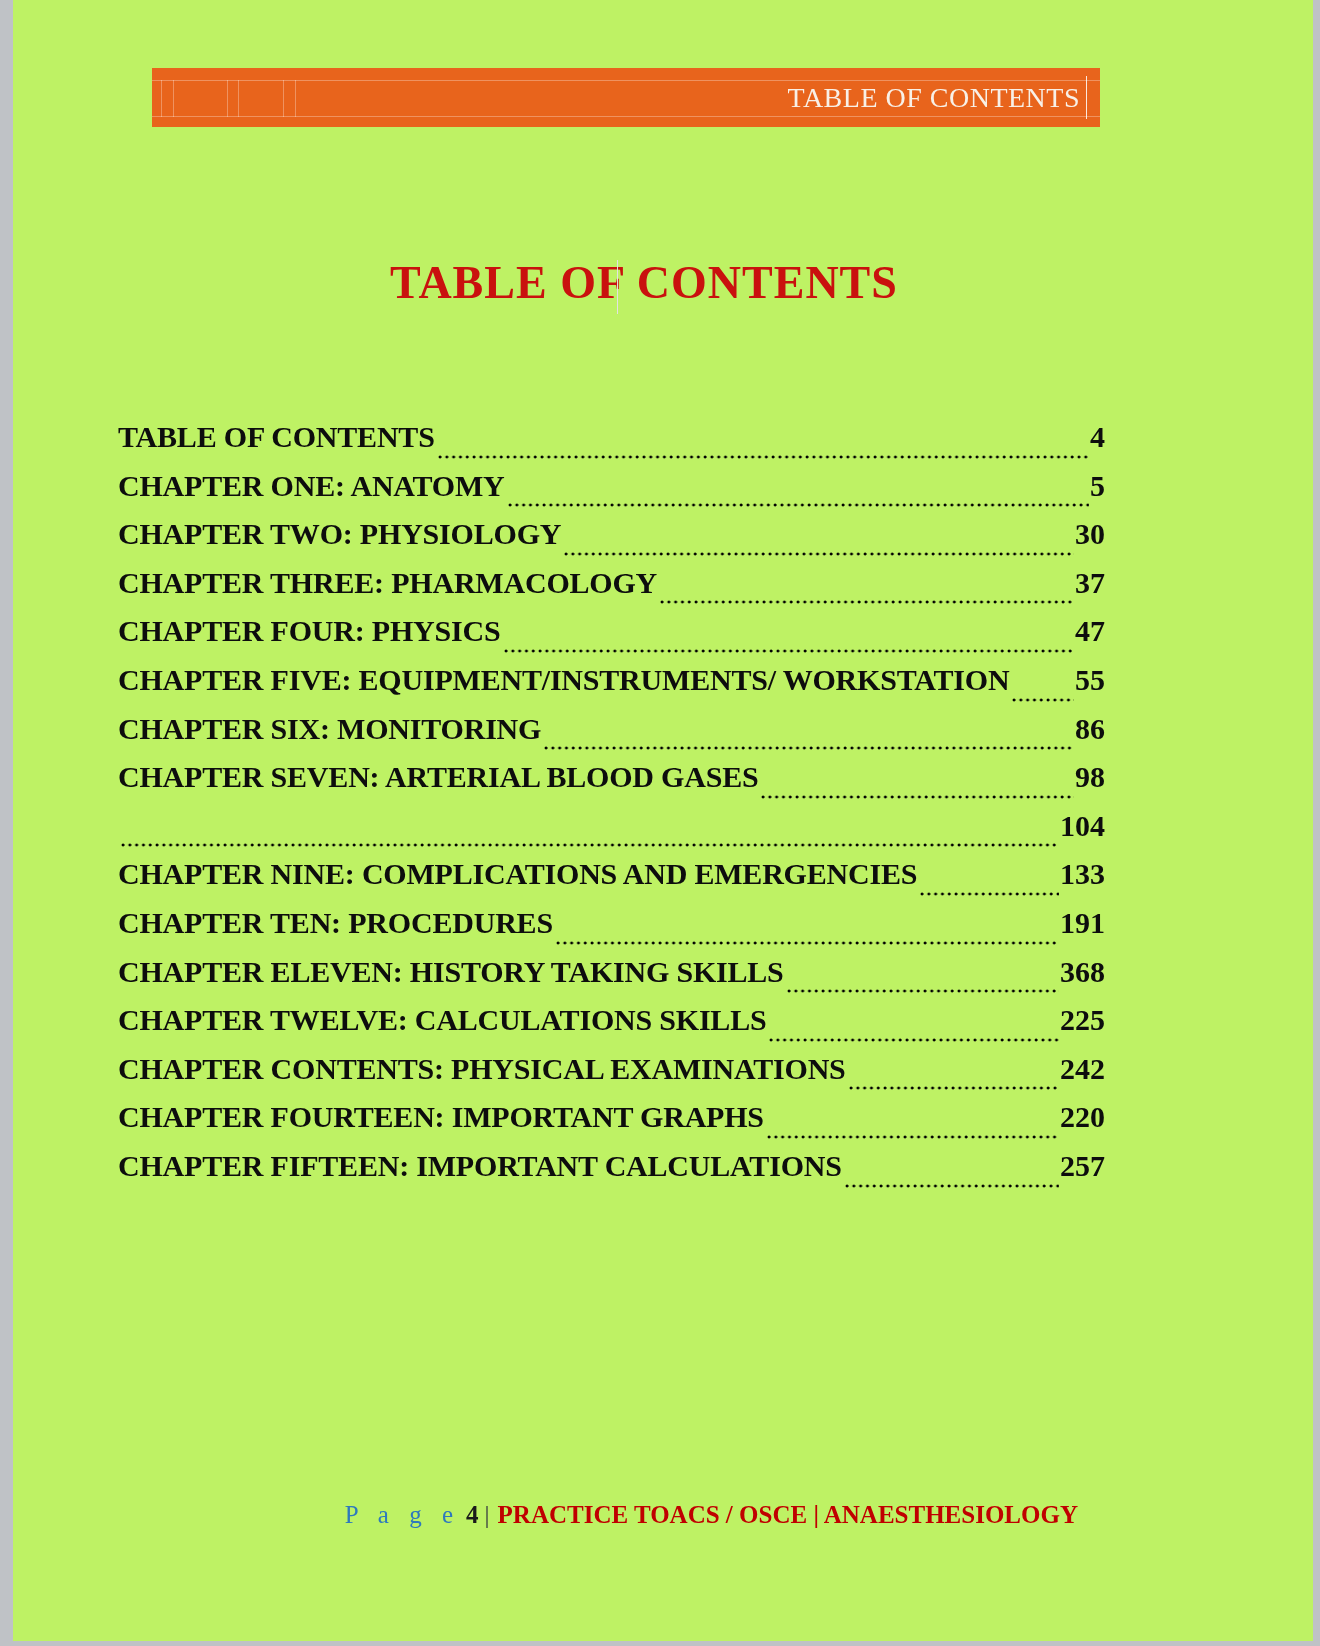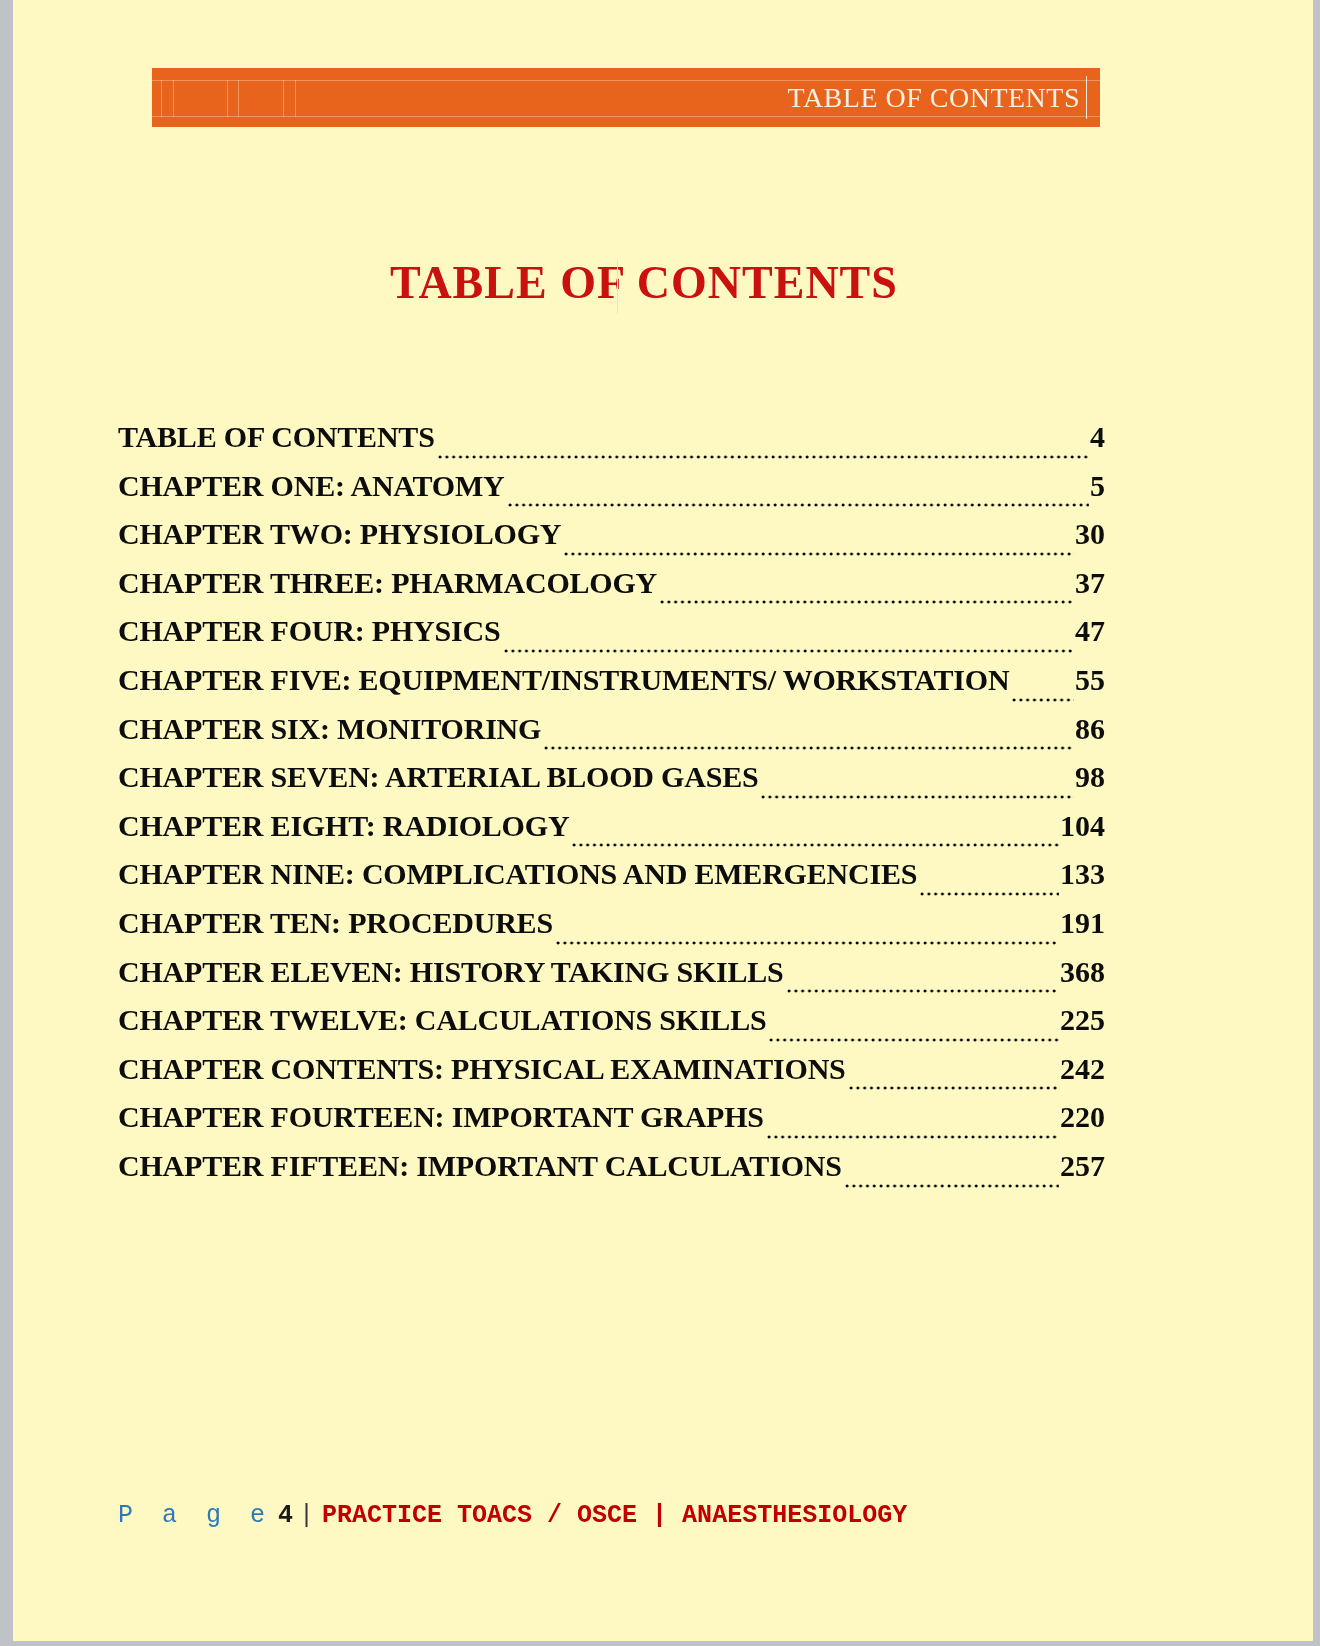--- a/index.html
+++ b/index.html
@@ -6,21 +6,21 @@
   body {
     width: 1320px; height: 1646px;
     background: #bfc2c6;
     font-family: "Liberation Serif", serif;
     position: relative;
     overflow: hidden;
   }
   .page {
     position: absolute;
     left: 13px; right: 7px; top: 0; bottom: 5px;
-    background: #fef9c3;
+    background: #bef264;
   }
 
   
   .banner {
     position: absolute;
     left: 139px; top: 68px;
     width: 948px; height: 59px;
     background: var(--banner-bg, #E8641C);
   }
   .banner-title {
@@ -87,23 +87,23 @@
     background-repeat: repeat-x;
   }
   .toc-page { white-space: nowrap; }
 
   
   .footer {
     position: absolute;
     left: 105px; top: 1501px; width: 987px;
     box-sizing: border-box;
     padding-right: 27px;
+    text-align: right;
     font-size: 25px;
     white-space: nowrap;
-    font-family: Liberation Mono, monospace;
   }
   .footer .page-word {
     color: var(--footer-blue, #2E79BD);
     letter-spacing: 7px;
   }
   .footer .page-number { color: #1a1a1a; font-weight: bold; padding-left: 6px; }
   .footer .sep { color: #33383f; padding: 0 8px 0 6px; }
   .footer .book-title {
     color: var(--footer-red, #C00000);
     font-weight: bold;
@@ -173,21 +173,20 @@
       <span class="toc-page">86</span>
     </div>
 
     <div class="toc-row">
       <span class="toc-label">CHAPTER SEVEN: ARTERIAL BLOOD GASES</span>
       <span class="toc-leader"></span>
       <span class="toc-page">98</span>
     </div>
 
     <div class="toc-row">
-      <span class="toc-label">CHAPTER EIGHT: RADIOLOGY</span>
       <span class="toc-leader"></span>
       <span class="toc-page">104</span>
     </div>
 
     <div class="toc-row">
       <span class="toc-label">CHAPTER NINE: COMPLICATIONS AND EMERGENCIES</span>
       <span class="toc-leader"></span>
       <span class="toc-page">133</span>
     </div>
 

